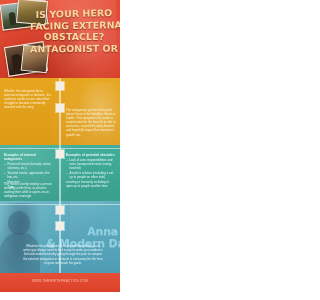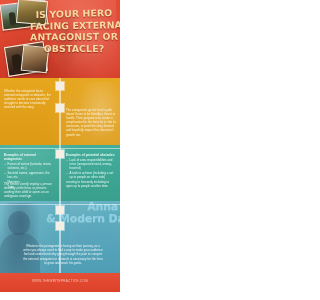--- a/index.html
+++ b/index.html
@@ -148,21 +148,21 @@
     background:rgba(45,78,102,.28);
   }
   .blue-deco{
     position:absolute;right:-10px;top:-6px;width:60px;height:52px;
     background:
       linear-gradient(135deg, rgba(255,255,255,.10) 0%, rgba(255,255,255,0) 50%),
       linear-gradient(45deg, rgba(90,160,185,.5) 0%, rgba(90,160,185,0) 60%);
   }
 
   .display-text{
-    position:absolute;right:2px;top:0;width:72px;
+    position:absolute;right:2px;top:25px;width:72px;
     text-align:right;
     font-family:"DejaVu Sans", sans-serif;
     font-weight:bold;
     font-size:11px;line-height:11.5px;
     color:#8fd0e2;
     text-shadow:0 1px 0 rgba(255,255,255,.18);
     letter-spacing:-0.2px;
   }
   .display-text span{display:block;white-space:nowrap;}
 
@@ -239,22 +239,22 @@
     <div class="hdr-ghost"></div>
 
     <div class="photo photo-a"></div>
     <div class="photo photo-b"></div>
     <div class="photo photo-c"></div>
     <div class="photo photo-d"></div>
 
     <div class="hdr-title">
       <span class="l l1">IS YOUR HERO</span>
       <span class="l l2">FACING EXTERNAL</span>
+      <span class="l l4">OBSTACLE?</span>
       <span class="l l3">ANTAGONIST OR</span>
-      <span class="l l4">OBSTACLE?</span>
     </div>
   </div>
 
   <div class="band-orange">
     <div class="ghost"></div>
   </div>
 
   <div class="band-teal"></div>
 
   <div class="band-blue">

